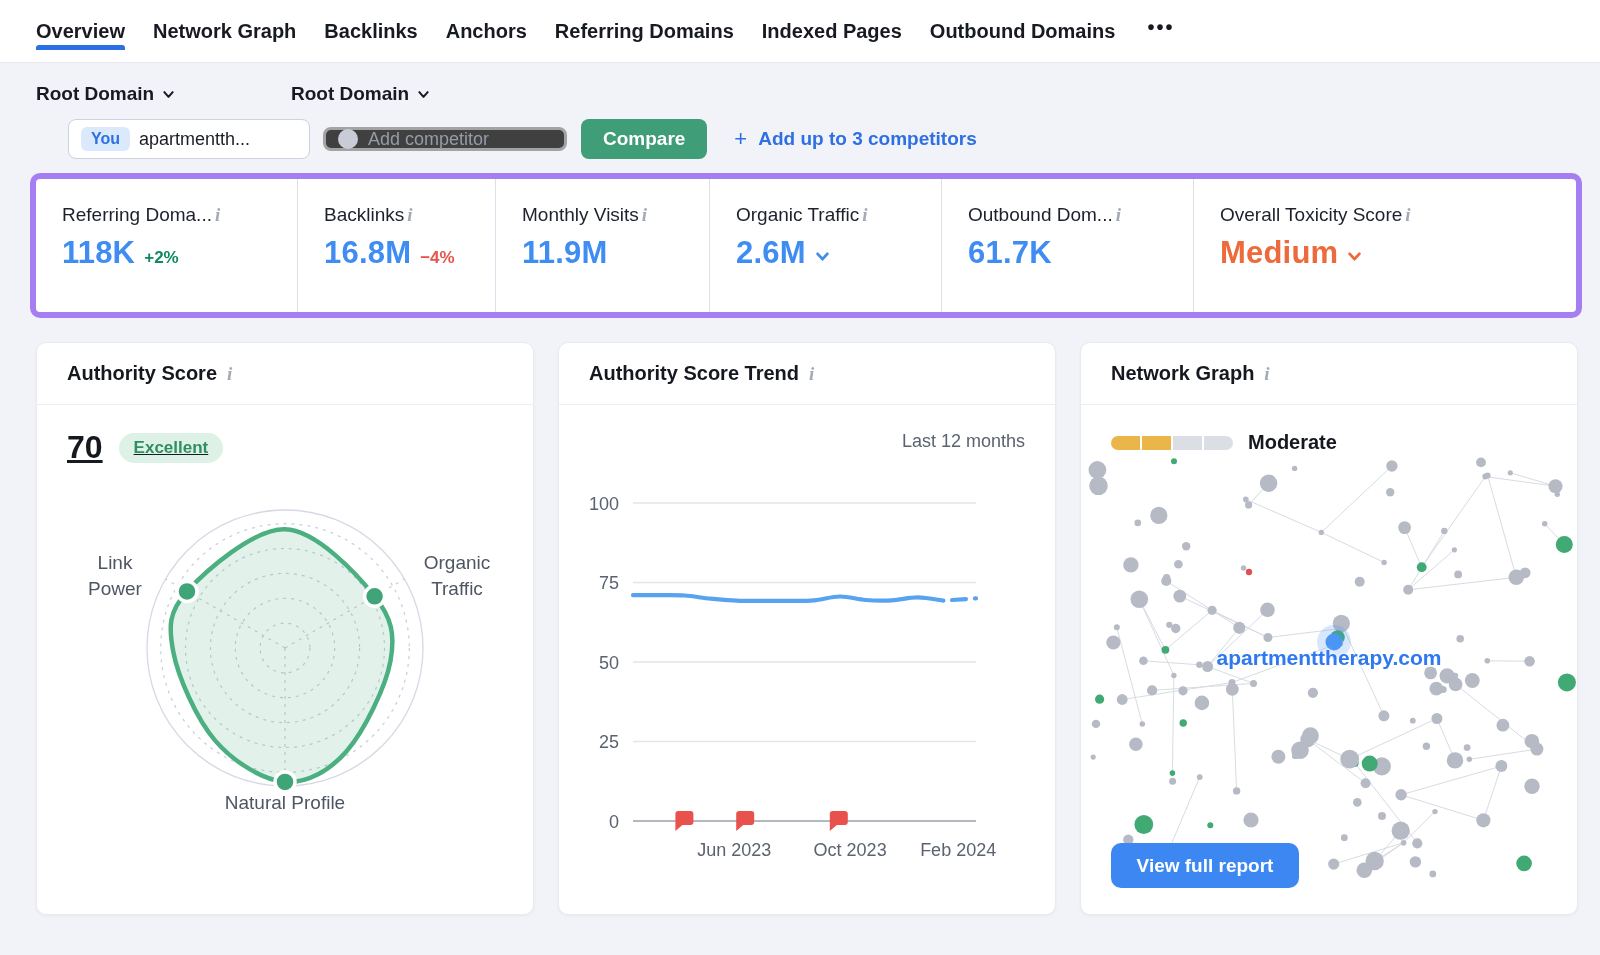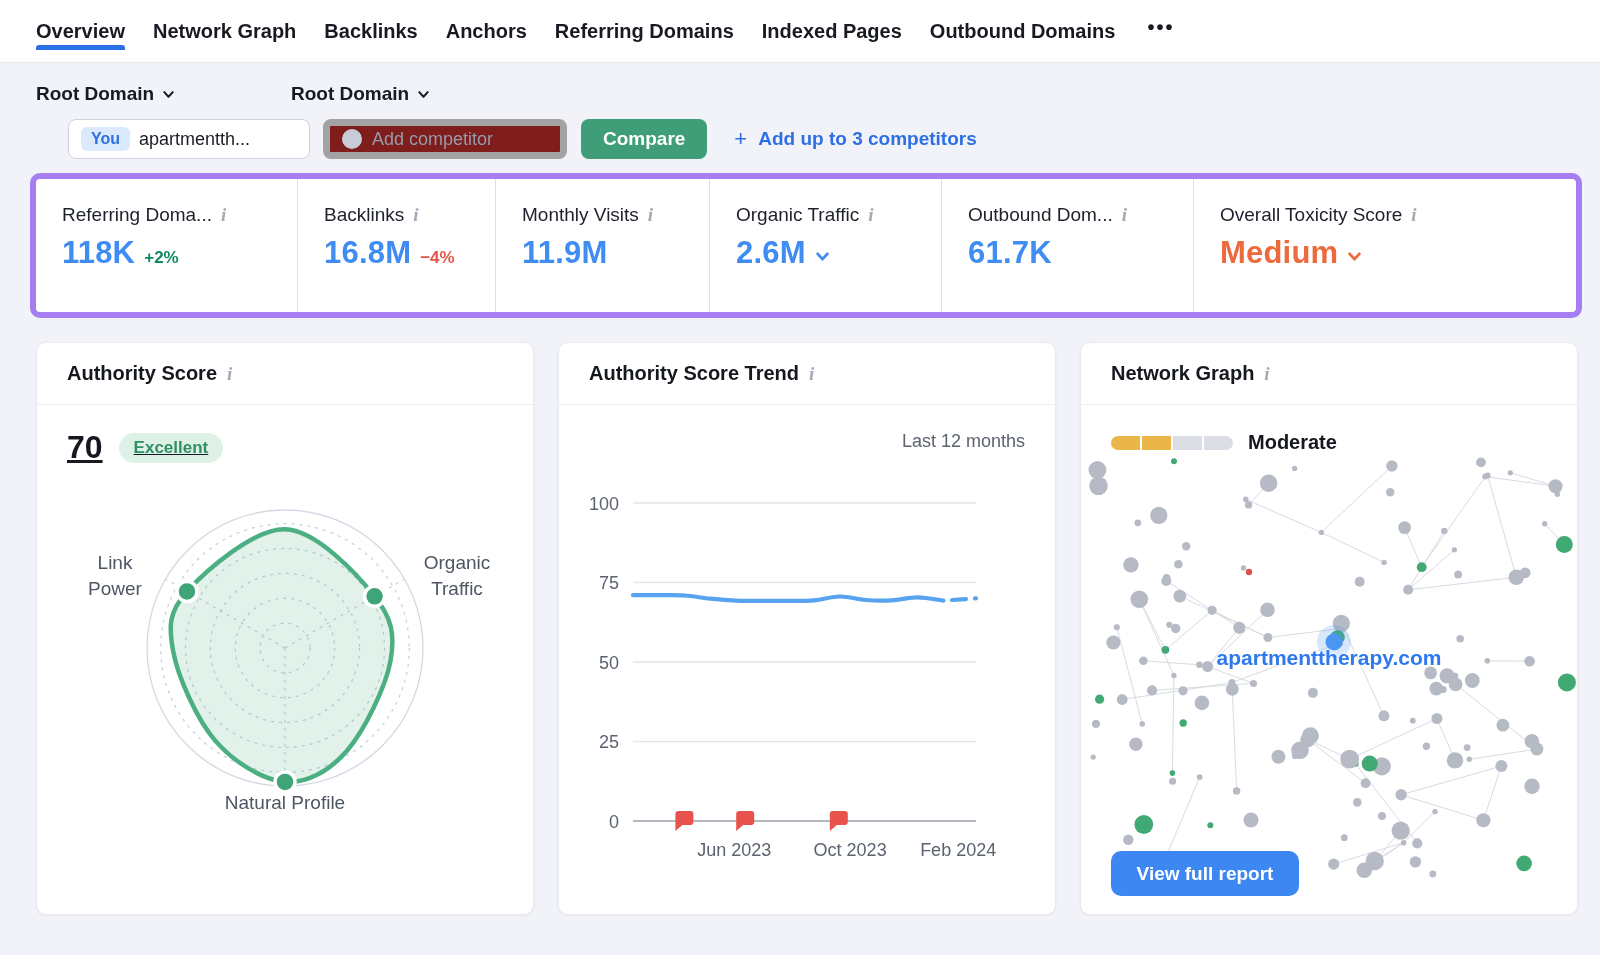--- a/index.html
+++ b/index.html
@@ -16,32 +16,32 @@
   
   .controls { padding:20px 36px 0; }
   .scope-row { display:flex; margin-bottom:14px; }
   .scope { display:flex; align-items:center; gap:8px; font-size:19px; font-weight:600; color:#171a21; cursor:pointer; }
   .scope:first-child { width:255px; }
   .chev { width:13px; height:13px; flex:0 0 auto; }
   .input-row { display:flex; align-items:center;padding-left:32px; }
   .domain-input { width:242px; height:40px; background:#fff; border:1px solid #ccd1db; border-radius:8px; display:flex; align-items:center; padding:0 12px; gap:9px; }
   .you-pill { background:#dbe9fd; color:#2e6fe3; font-size:16px; font-weight:600; padding:3px 10px; border-radius:6px; }
   .domain-value { font-size:18px; color:#1a1d24; white-space:nowrap; overflow:hidden; }
-  .competitor-input { width:244px; height:40px; margin-left:13px; background:#7f1d1d; border:7px solid #a3a3a3; border-radius:8px; display:flex; align-items:center; padding:0 12px; gap:10px; }
+  .competitor-input { width:244px; height:24px; margin-left:13px; background:#404040; border:3px solid #a3a3a3; border-radius:8px; display:flex; align-items:center; padding:0 12px; gap:10px; }
   .competitor-dot { width:20px; height:20px; border-radius:50%; background:#c7ccd6; flex:0 0 auto; }
   .placeholder { font-size:18px; color:#959ba8; }
   .compare-btn { margin-left:14px; height:40px; padding:0 22px; background:#3f9d77; border:none; border-radius:8px; color:#fff; font-size:19px; font-weight:700; font-family:inherit; cursor:pointer; }
   .add-link { margin-left:27px; display:flex; align-items:center; gap:11px; color:#2e6fe3; font-size:19px; font-weight:600; cursor:pointer; }
   .add-link .plus { font-size:22px; font-weight:400; }
 
   
   .metrics-wrap { margin:14px 18px 0 30px; width:1552px; height:145px; border:6px solid #a57ef2; border-radius:10px; background:#fff; display:flex; overflow:hidden; }
   .metric { padding:25px 10px 0 26px; border-right:1px solid #dcdfe7; }
   .metric:last-child { border-right:none; }
-  .metric-label-row { display:flex; align-items:center; gap:9px; font-size:19px; color:#1d212b; white-space:nowrap; }
+  .metric-label-row { display:flex; align-items:center; gap:3px; font-size:19px; color:#1d212b; white-space:nowrap; }
   .i-icon { font-family:"Liberation Serif","DejaVu Serif",serif; font-style:italic; font-weight:700; font-size:19px; color:#a3a9b5; cursor:pointer; }
   .metric-value-row { margin-top:9px; display:flex; align-items:baseline; gap:9px; }
   .metric-value { font-size:31px; font-weight:800; color:#3f8cf3; letter-spacing:.2px; }
   .metric-value.orange { color:#ec6a3b; }
   .delta { font-size:17px; font-weight:700; }
   .delta.up { color:#0f8a5f; } .delta.down { color:#e4564a; }
   .val-chev { width:15px; height:15px; align-self:center; margin-top:6px; }
 
   
   .cards { display:flex; gap:24px; margin:24px 8px 0 36px; }
@@ -58,21 +58,21 @@
 
   .rating-row { padding:26px 30px 0; display:flex; align-items:center; gap:15px; }
   .segbar { display:flex; gap:2px; }
   .seg { width:29px; height:14px; background:#dcdee6; }
   .seg.filled { background:#eab549; }
   .seg:first-child { border-radius:7px 0 0 7px; }
   .seg:last-child { border-radius:0 7px 7px 0; }
   .rating-label { font-size:20px; font-weight:800; color:#15181e; }
 
   .domain-overlay { position:absolute; left:0; right:0; top:241px; text-align:center; font-size:21px; font-weight:800; color:#2e78f0; pointer-events:none; text-shadow:0 0 4px #fff; }
-  .view-report-btn { position:absolute; left:30px; bottom:19px; width:188px; height:45px; background:#3d87f2; border:none; border-radius:10px; color:#fff; font-size:19px; font-weight:700; font-family:inherit; cursor:pointer; }
+  .view-report-btn { position:absolute; left:30px; bottom:27px; width:188px; height:45px; background:#3d87f2; border:none; border-radius:10px; color:#fff; font-size:19px; font-weight:700; font-family:inherit; cursor:pointer; }
 
   svg text { font-family:"Liberation Sans","DejaVu Sans",sans-serif; }
 </style>
 </head>
 <body>
 
 <nav class="topnav">
   <div class="nav-tabs">
       <div class="nav-tab active">Overview</div>
       <div class="nav-tab">Network Graph</div>

